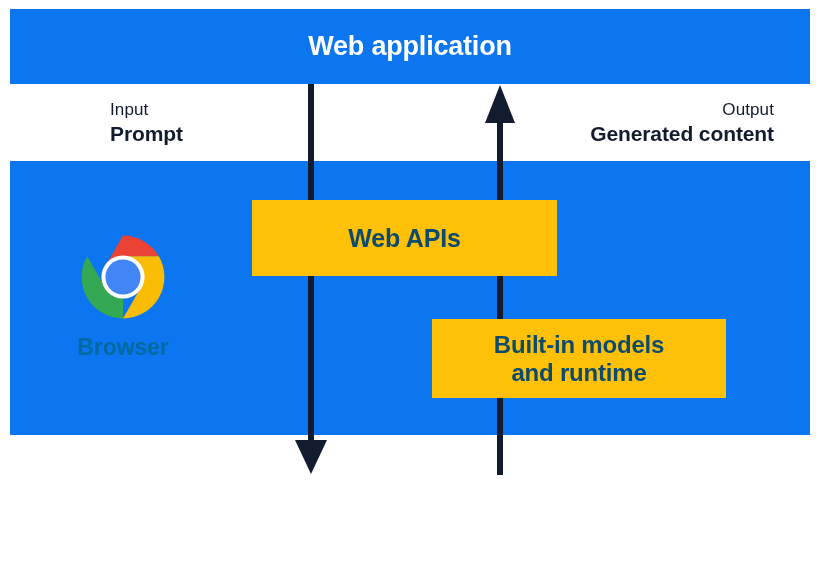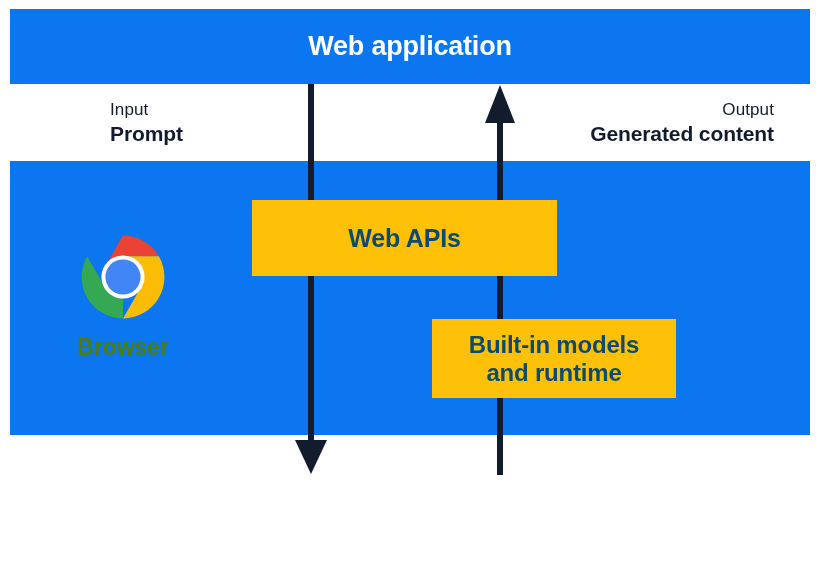--- a/index.html
+++ b/index.html
@@ -86,21 +86,21 @@
   }
   #box-web-apis {
     left: 252px;
     top: 200px;
     width: 305px;
     height: 76px;
   }
   #box-builtin {
     left: 432px;
     top: 319px;
-    width: 244px;
+    width: 294px;
     height: 79px;
   }
   .yellow-box .box-label {
     color: #0c4a6e;
     font-weight: 700;
     font-size: 25px;
     line-height: 1.16;
     letter-spacing: -0.2px;
     white-space: pre-line;
   }
@@ -112,21 +112,21 @@
     left: 48px;
     top: 232px;
     width: 150px;
     display: flex;
     flex-direction: column;
     align-items: center;
   }
   #chrome-logo { width: 90px; height: 90px; display: block; }
   #browser-label {
     margin-top: 14px;
-    color: #4d7c0f;
+    color: #0369a1;
     font-size: 23px;
     font-weight: 700;
     letter-spacing: -0.1px;
     line-height: 1;
   }
 </style>
 </head>
 <body>
 
 <div id="canvas">

